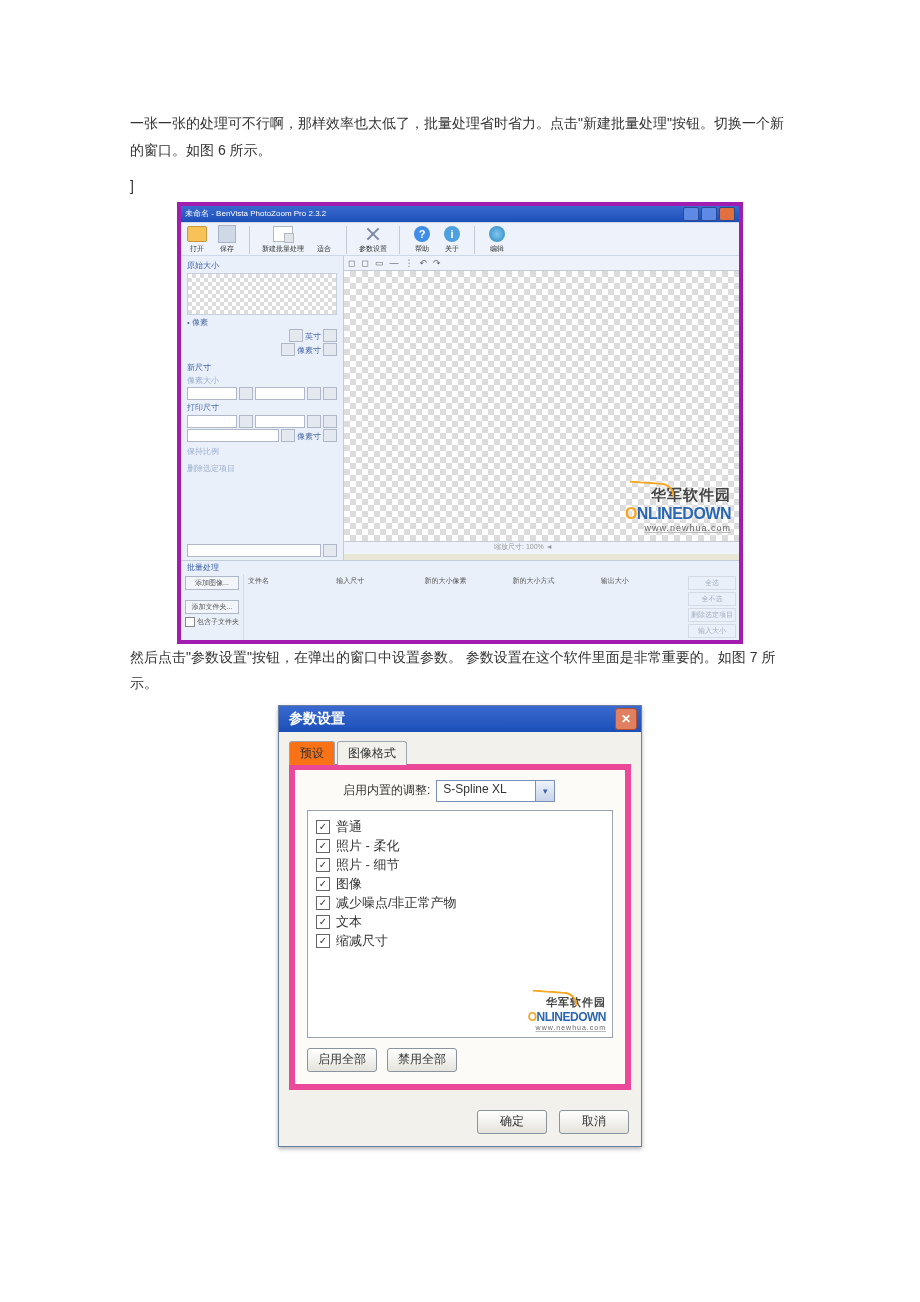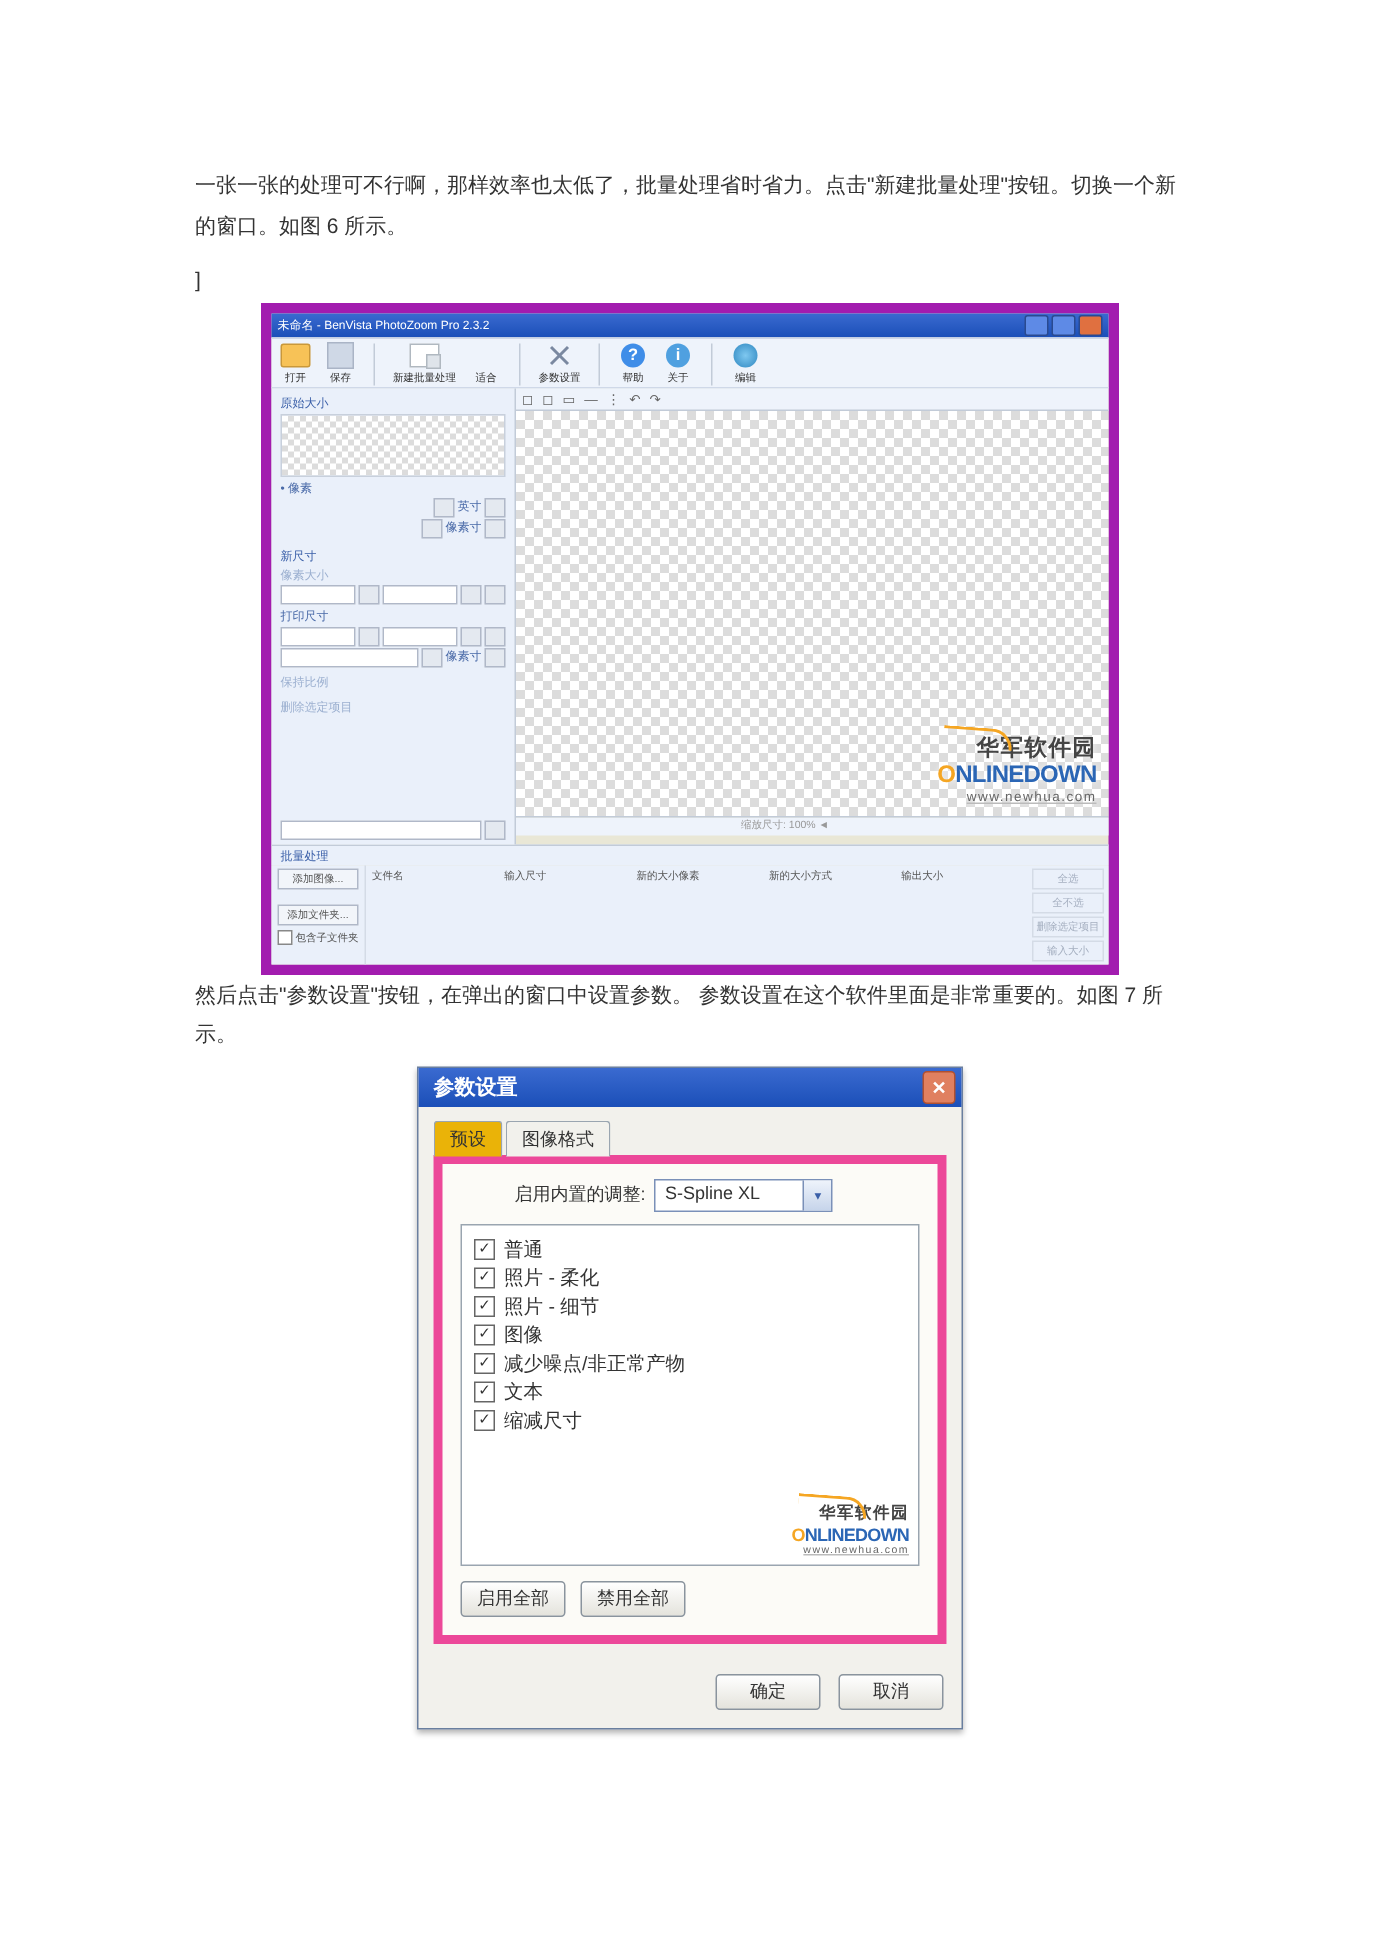--- a/index.html
+++ b/index.html
@@ -25,21 +25,21 @@
     text-align: center;
     margin: 14px 0 20px 0;
   }
 
   
   .fig6 {
     width: 558px;
     margin: 0 auto;
     font-size: 9px;
     background: #e9e7d6;
-    border: 7px solid #a21caf;
+    border: 4px solid #a21caf;
   }
   .fig6 .titlebar {
     height: 16px;
     background: linear-gradient(#3a6ad0, #1b4fb8);
     color: #fff;
     display: flex;
     align-items: center;
     padding: 0 4px;
     justify-content: space-between;
     font-size: 8px;
@@ -82,21 +82,21 @@
   .fig6 .body { display: flex; }
   .fig6 .left-panel {
     width: 150px;
     background: #eaf0fa;
     border-right: 1px solid #c2cbd8;
     padding: 2px 6px;
     font-size: 8px;
     color: #4a6aa8;
   }
   .fig6 .lp-sect { color: #3a5fa8; margin: 2px 0 2px 0; }
-  .fig6 .lp-row { display: flex; align-items: flex-start; gap: 2px; margin: 1px 0; }
+  .fig6 .lp-row { display: flex; align-items: flex-end; gap: 2px; margin: 1px 0; }
   .fig6 .lp-field { height: 11px; background: #fff; border: 1px solid #b0b8c8; flex: 1; }
   .fig6 .lp-mini { width: 12px; height: 11px; background: #e4e9f0; border: 1px solid #b0b8c8; }
   .fig6 .lp-hash {
     height: 40px;
     background: repeating-conic-gradient(#dcdcdc 0 25%, #fff 0 50%);
     background-size: 8px 8px;
     border: 1px solid #c8d0dc;
     margin: 2px 0;
   }
   .fig6 .canvas-area { flex: 1; display: flex; flex-direction: column; }
@@ -224,21 +224,21 @@
   .fig7 .tabs { display: flex; position: relative; top: 1px; }
   .fig7 .tab {
     padding: 3px 10px;
     border: 1px solid #9aa5b0;
     background: #f2f1ec;
     font-size: 12px;
     margin-right: 2px;
     border-bottom: none;
     border-radius: 3px 3px 0 0;
   }
-  .fig7 .tab.active { background: #eab308; position: relative; z-index: 2; }
+  .fig7 .tab.active { background: #f97316; position: relative; z-index: 2; }
   .fig7 .tab-panel {
     border: 6px solid #ec4899;
     background: #fcfbf7;
     padding: 10px 12px 12px 12px;
   }
   .fig7 .row-presets {
     display: flex; align-items: center; gap: 6px;
     margin: 0 0 8px 36px;
   }
   .fig7 .combo {

